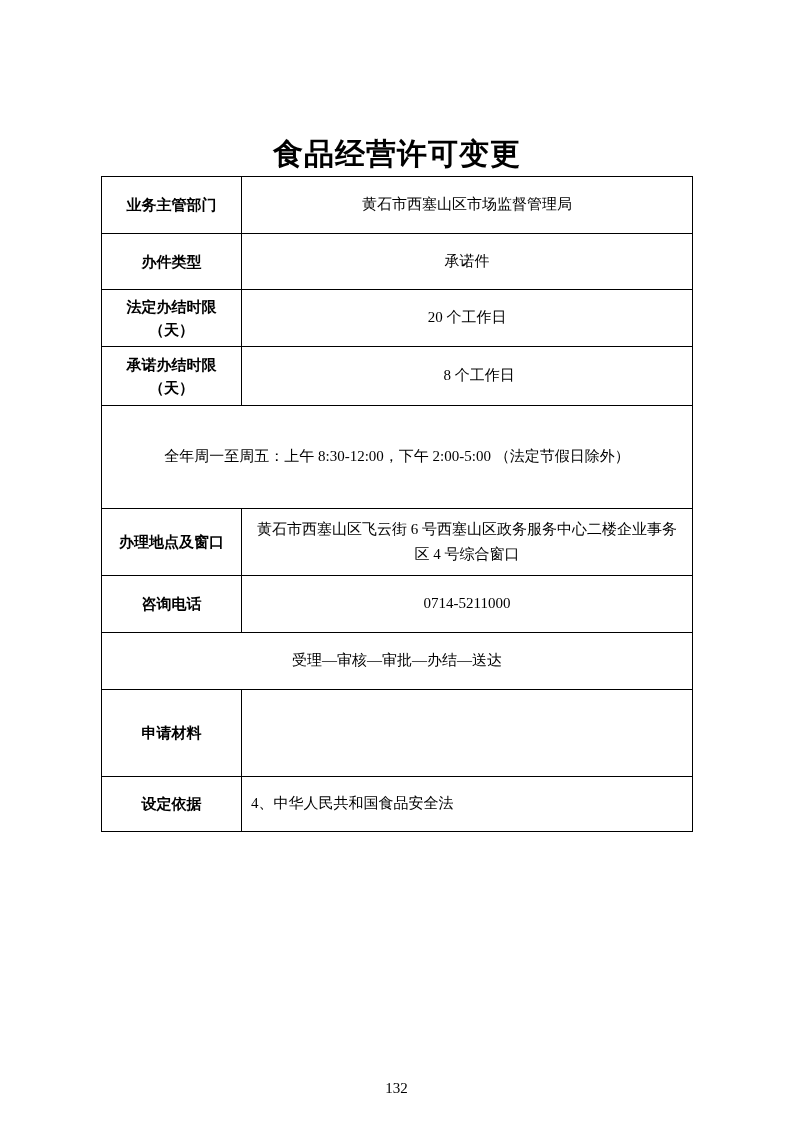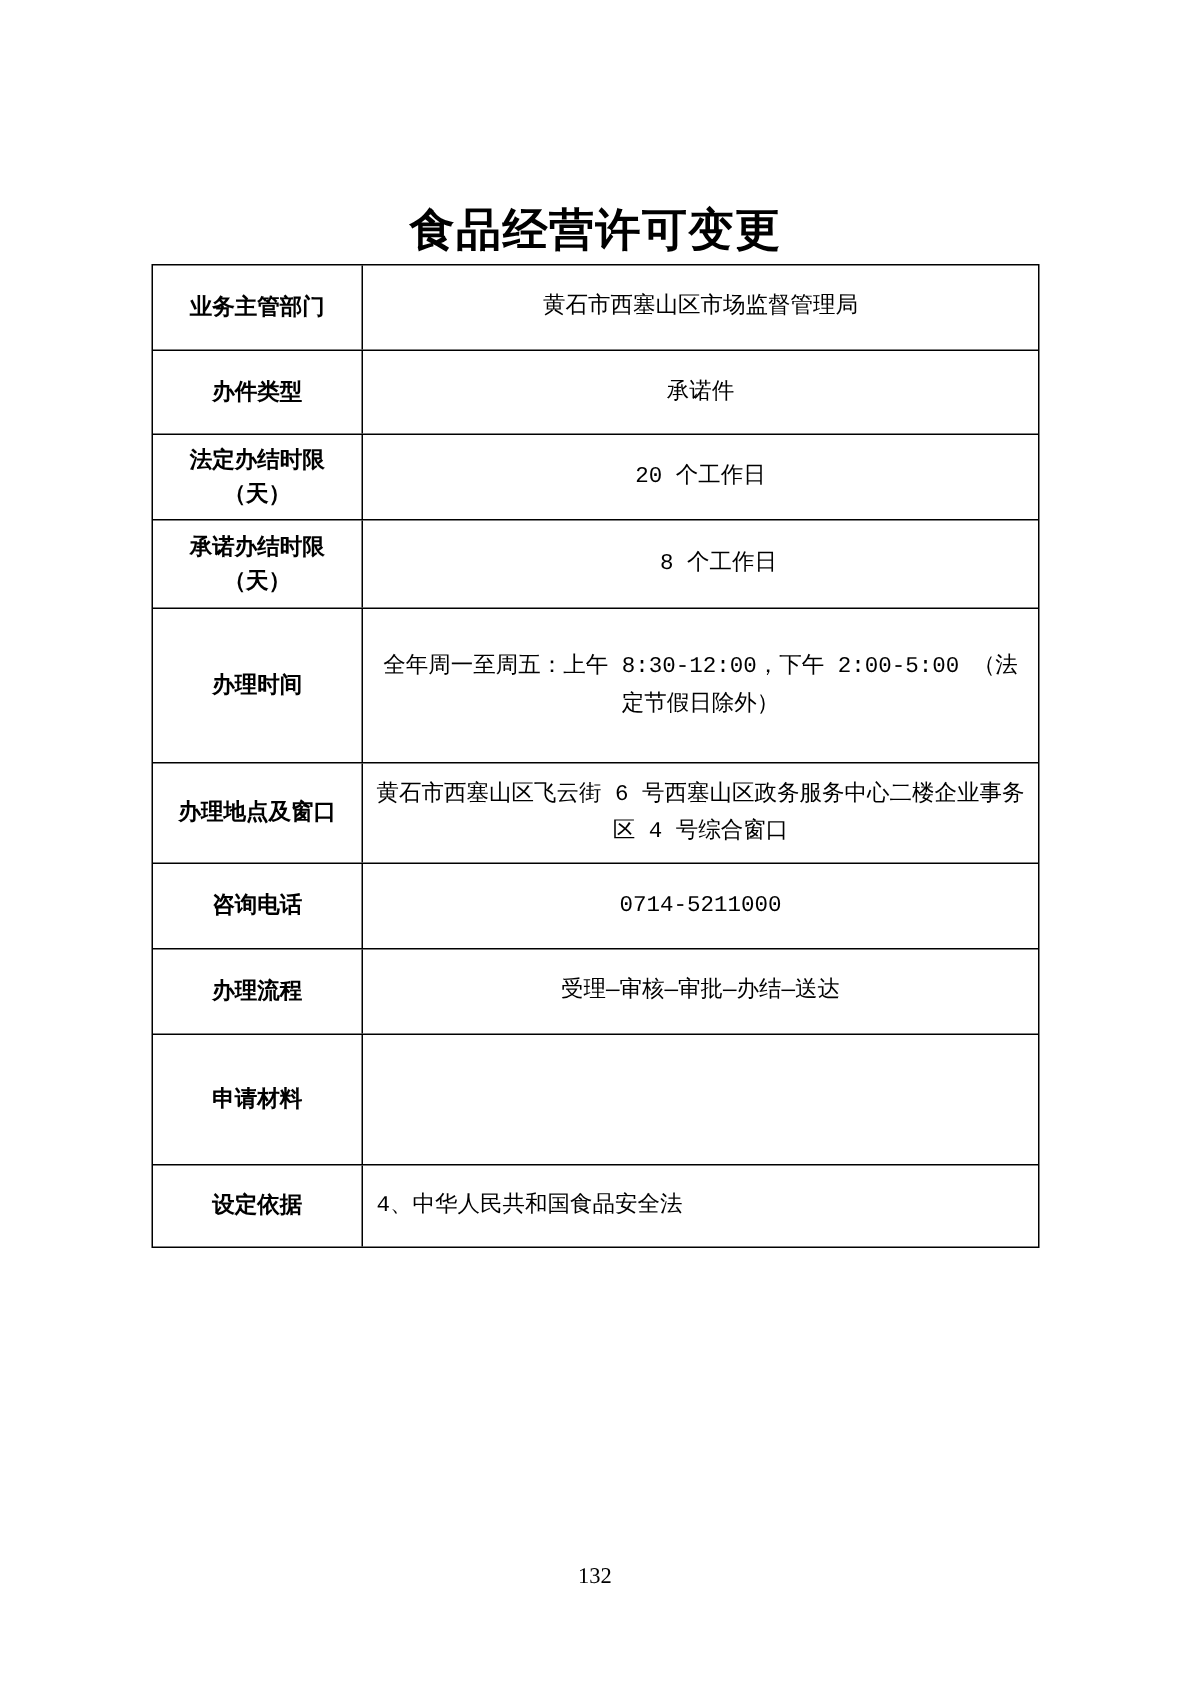--- a/index.html
+++ b/index.html
@@ -55,41 +55,41 @@
     white-space: pre-line;
     padding: 2px 4px;
   }
   .cell.value {
     flex: 1 1 auto;
     justify-content: center;
     text-align: center;
     font-size: 15px;
     line-height: 1.7;
     padding: 4px 9px;
-    font-family: Liberation Mono, monospace;
+    font-family: Liberation Serif, serif;
     white-space: pre-line;
   }
   .cell.value.left {
     justify-content: flex-start;
     text-align: left;
   }
   
   .r0 { height: 56px; }
   .r1 { height: 56px; }
   .r2 { height: 57px; }
   .r3 { height: 59px; gap: 24px; }
   .r4 { height: 103px; }
   .r5 { height: 67px; }
   .r6 { height: 57px; }
   .r7 { height: 57px; }
   .r8 { height: 87px; }
   .r9 { height: 55px; }
   .page-number {
     position: absolute;
-    top: 1043px;
+    top: 1080px;
     left: 0;
     width: 793px;
     text-align: center;
     font-size: 15px;
     font-family: "Liberation Serif", serif;
   }
 </style>
 </head>
 <body>
 
@@ -116,36 +116,34 @@
         <div class="cell value">20 个工作日</div>
       </div>
 
       <div class="trow r3">
         <div class="cell label">承诺办结时限
 （天）</div>
         <div class="cell value">8 个工作日</div>
       </div>
 
       <div class="trow r4">
-        <div class="cell label">办理时间</div>
         <div class="cell value">全年周一至周五：上午 8:30-12:00，下午 2:00-5:00 （法定节假日除外）</div>
       </div>
 
       <div class="trow r5">
         <div class="cell label">办理地点及窗口</div>
         <div class="cell value">黄石市西塞山区飞云街 6 号西塞山区政务服务中心二楼企业事务区 4 号综合窗口</div>
       </div>
 
       <div class="trow r6">
         <div class="cell label">咨询电话</div>
         <div class="cell value">0714-5211000</div>
       </div>
 
       <div class="trow r7">
-        <div class="cell label">办理流程</div>
         <div class="cell value">受理—审核—审批—办结—送达</div>
       </div>
 
       <div class="trow r8">
         <div class="cell label">申请材料</div>
       </div>
 
       <div class="trow r9">
         <div class="cell label">设定依据</div>
         <div class="cell value left">4、中华人民共和国食品安全法</div>

